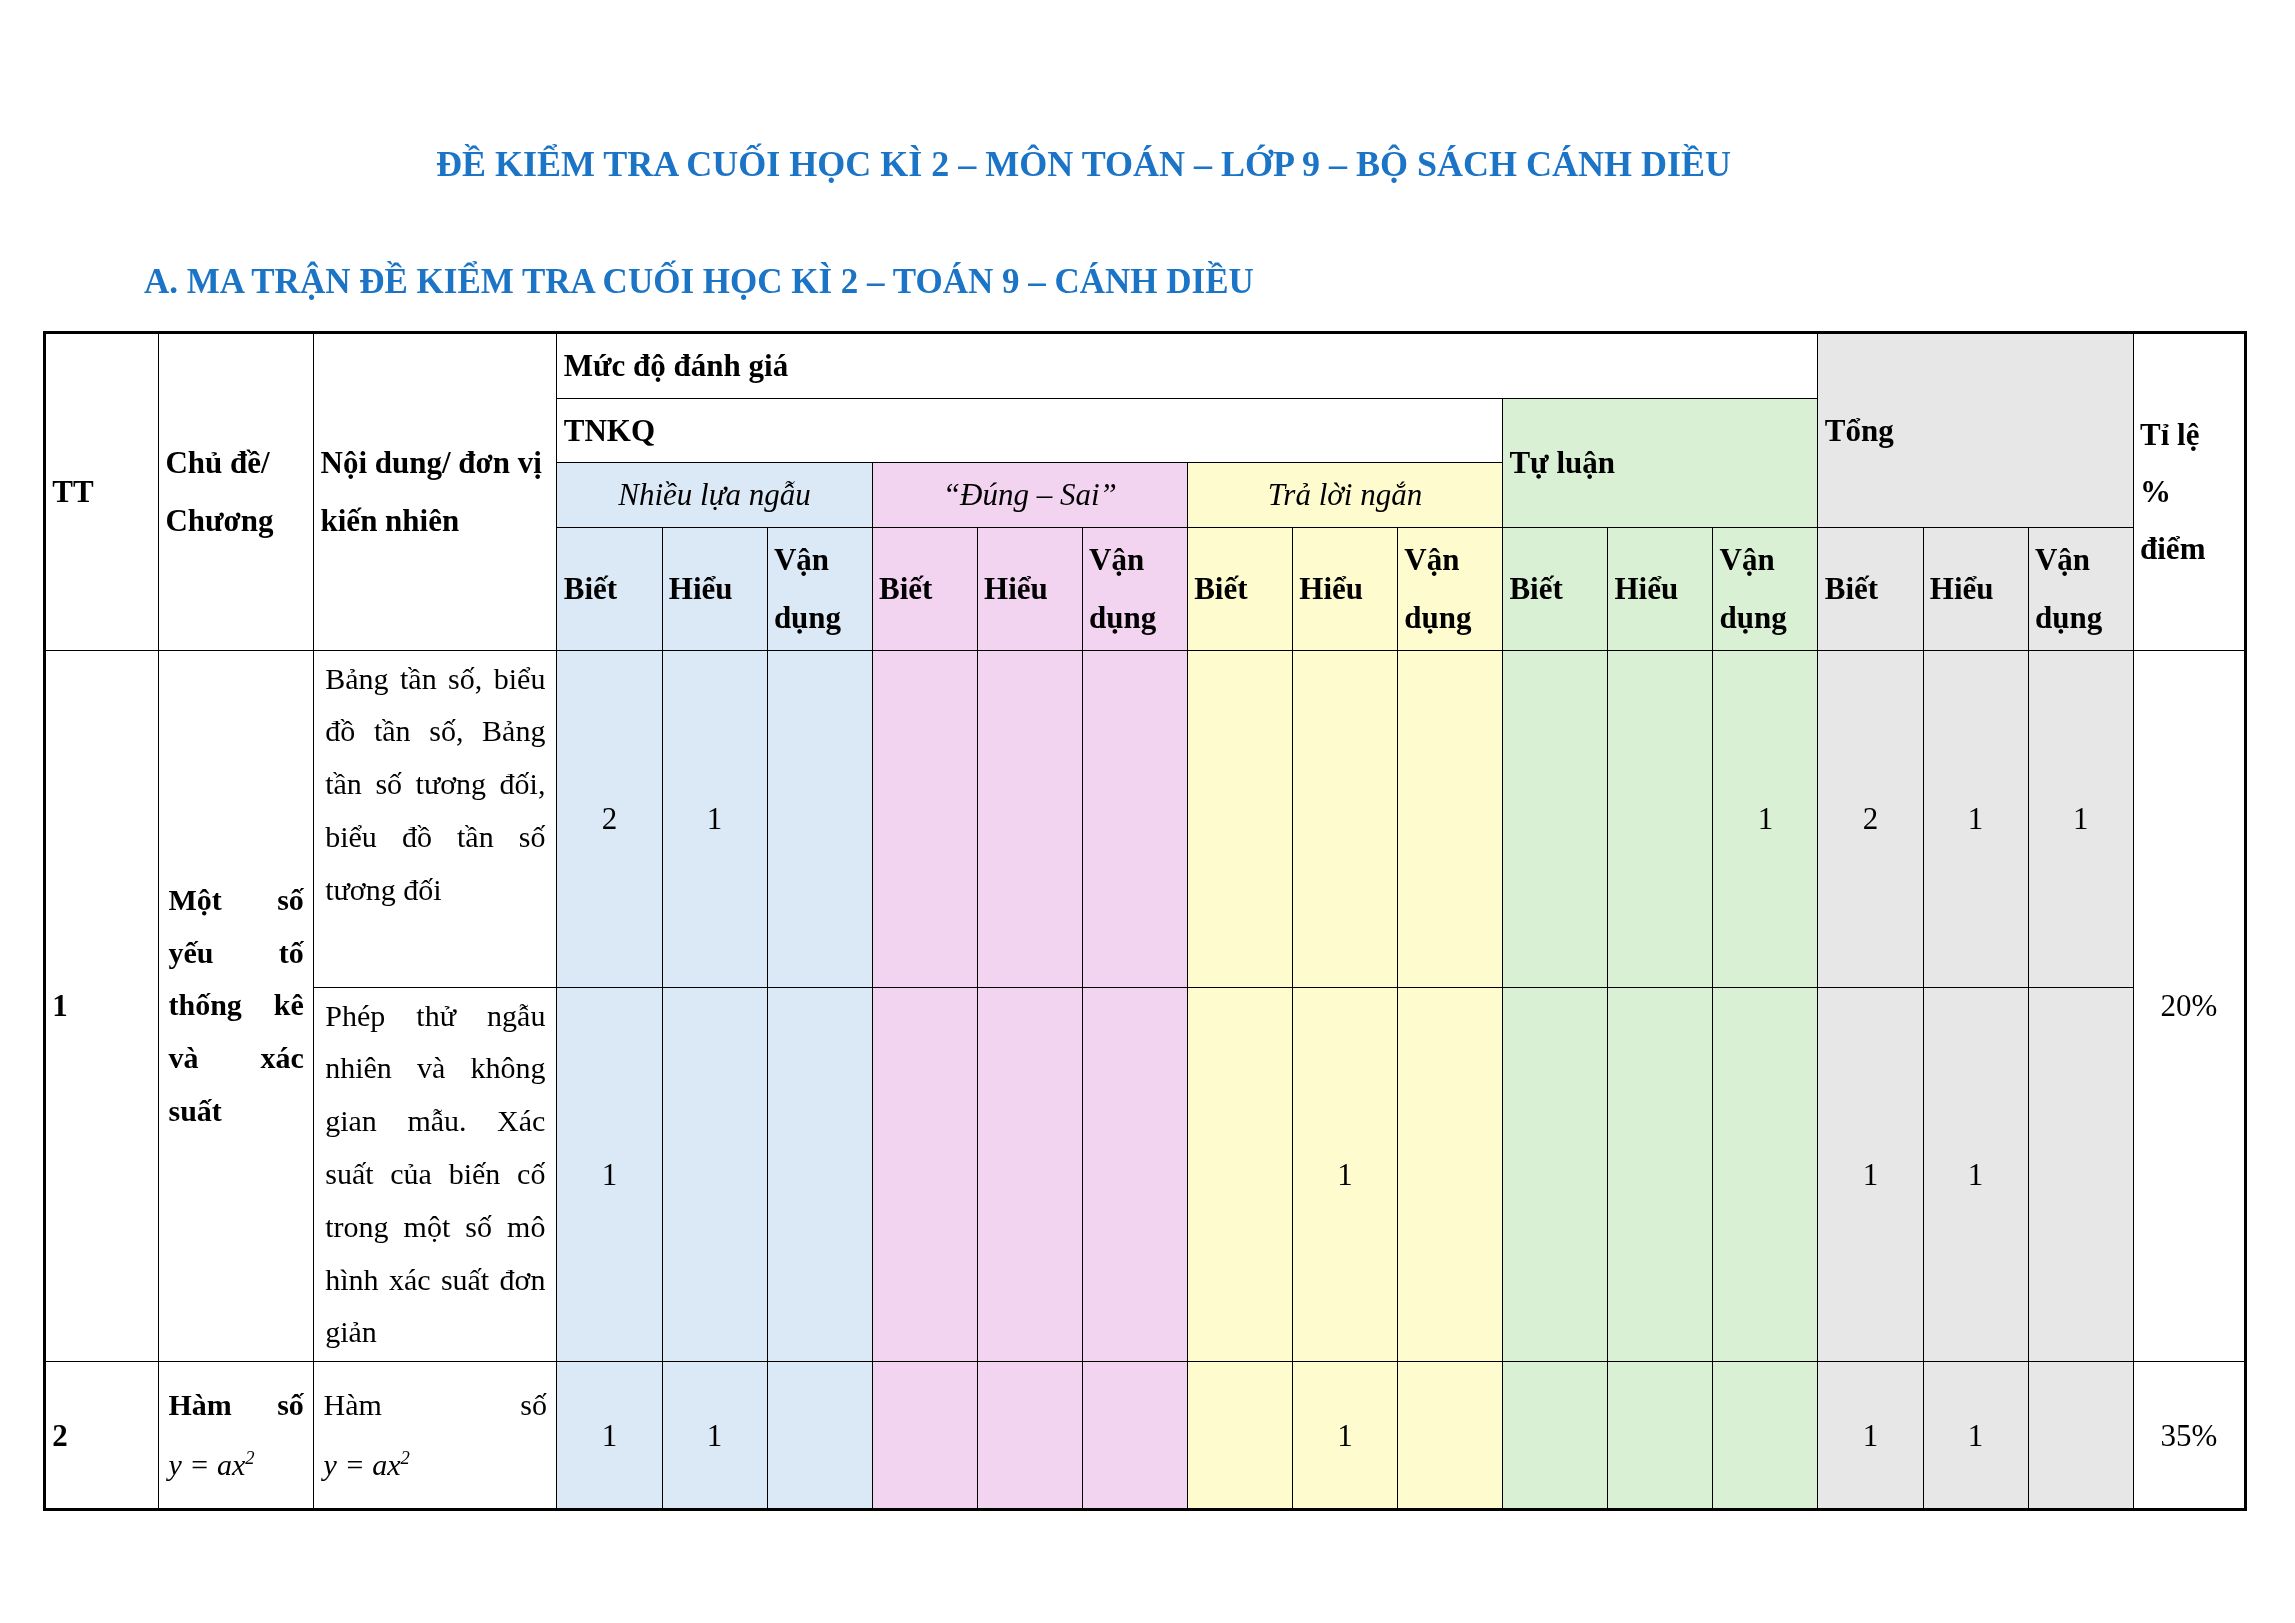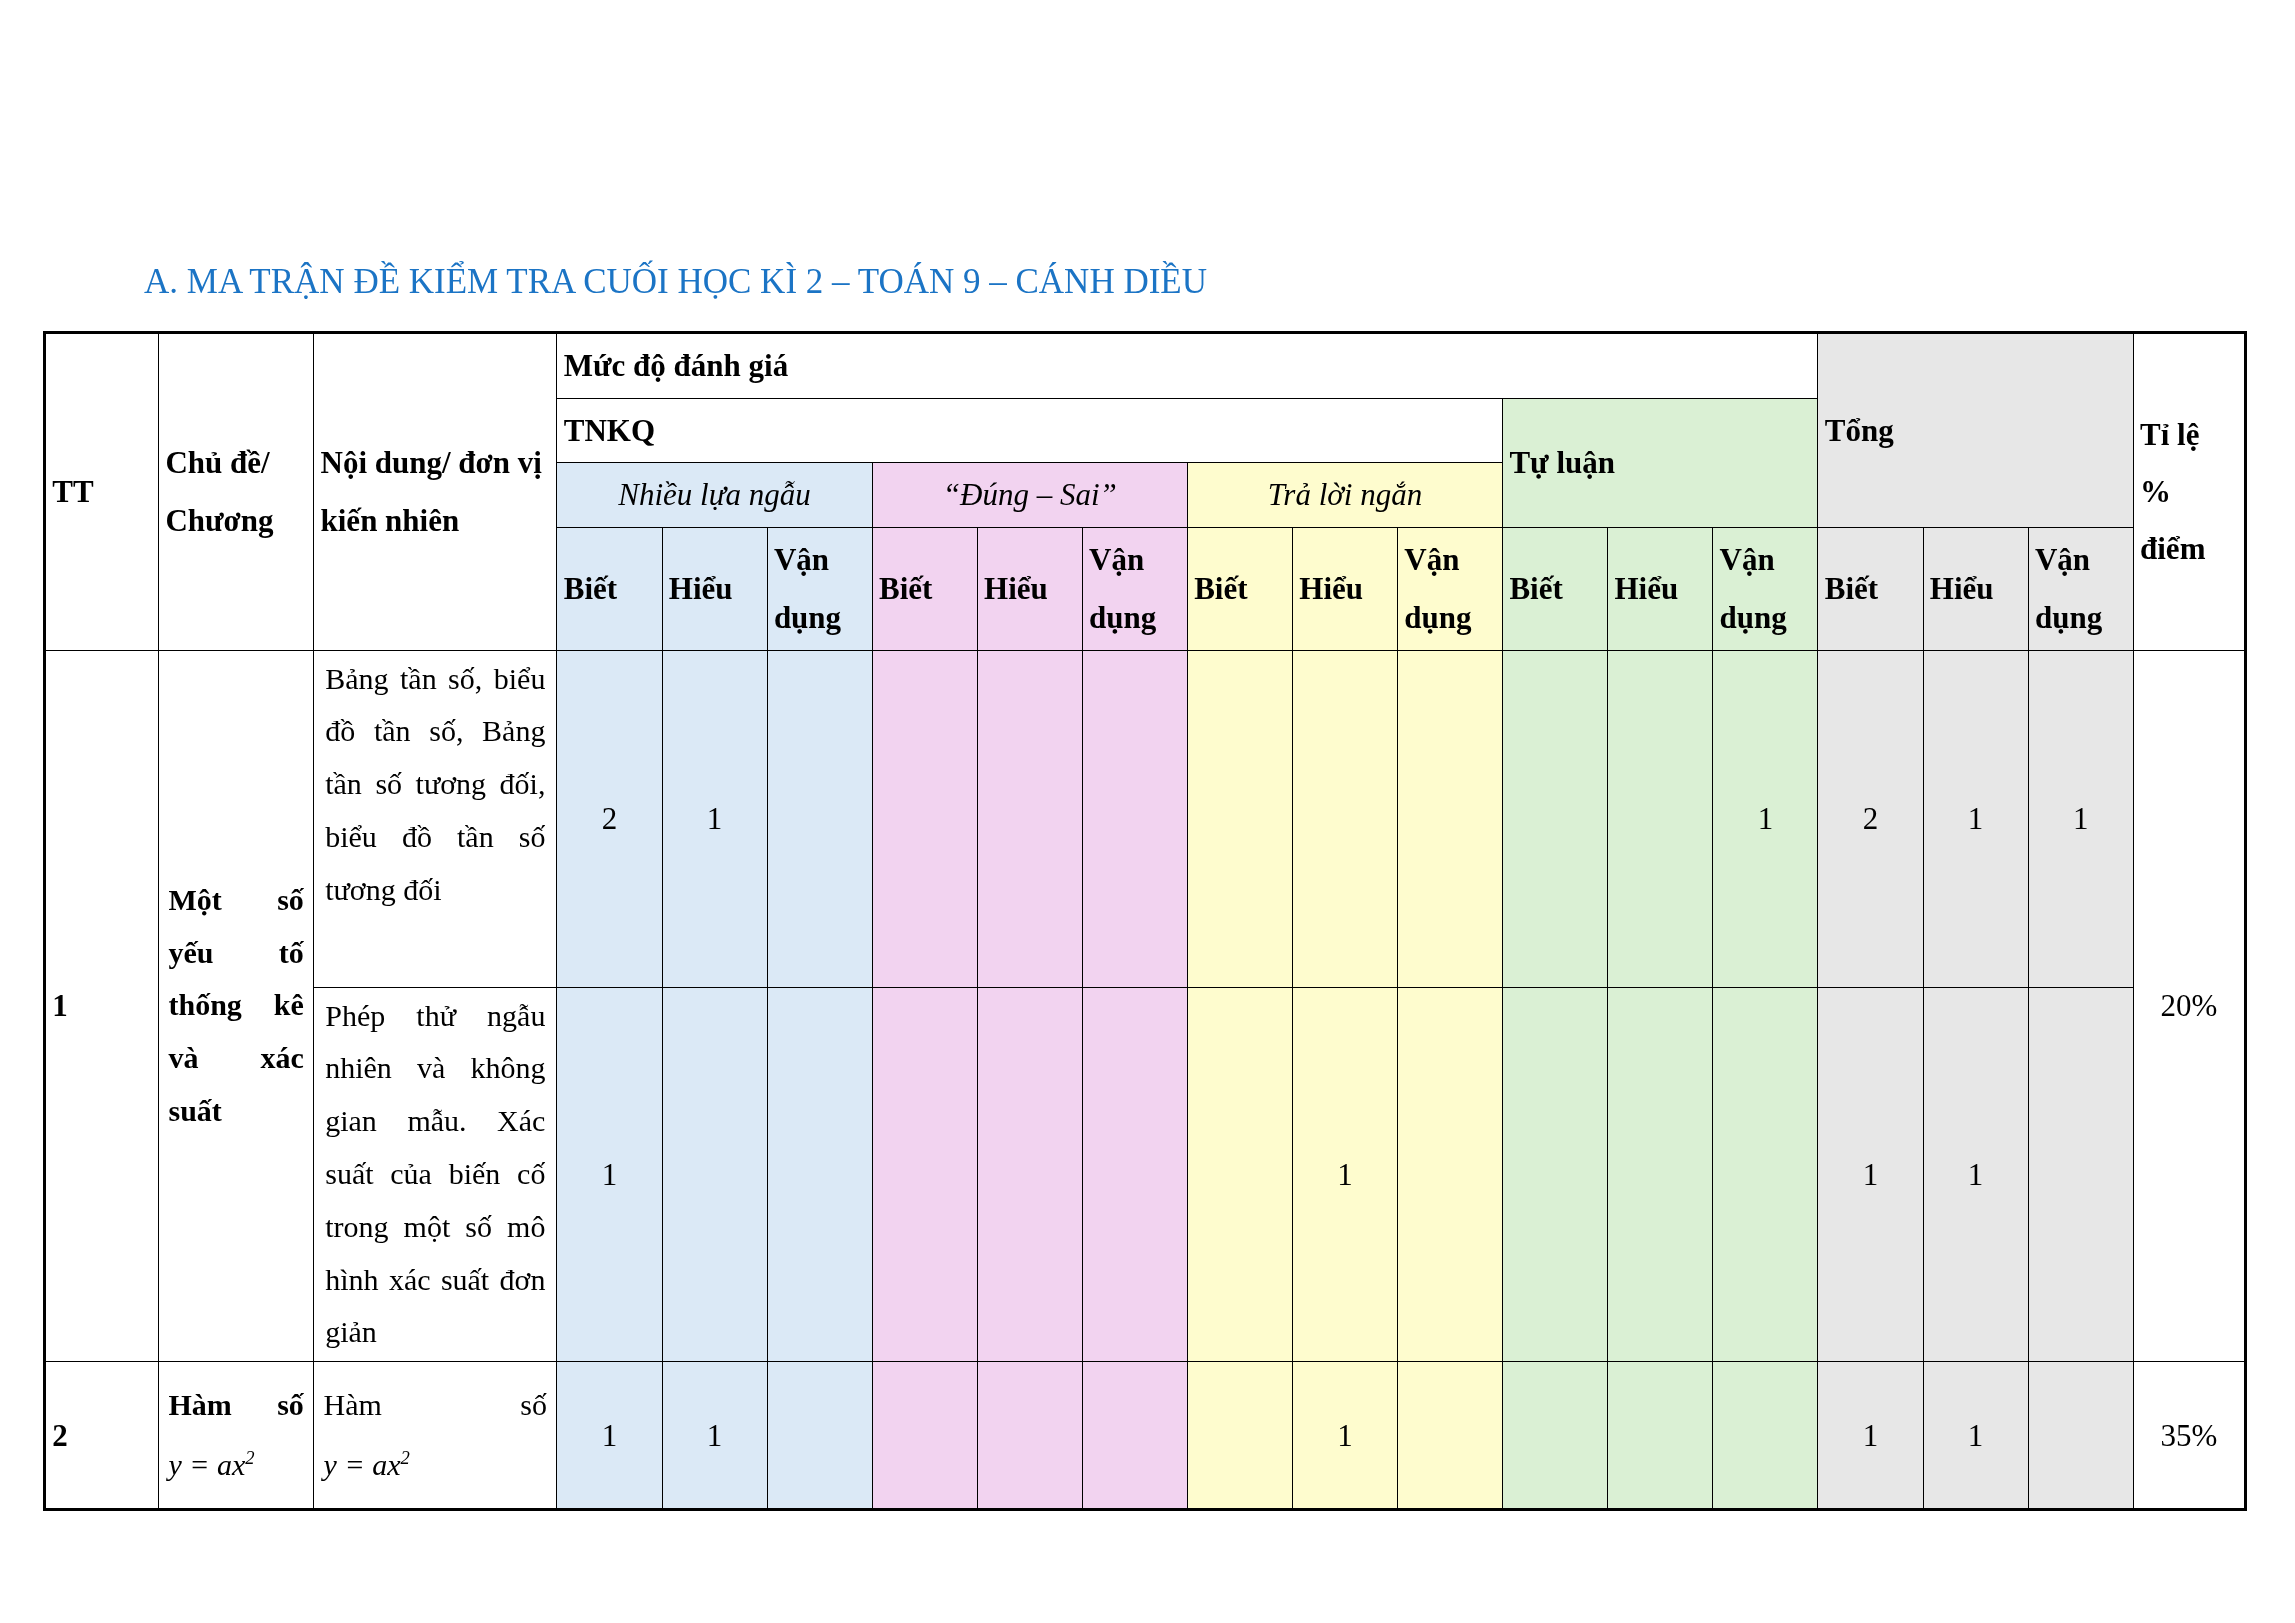--- a/index.html
+++ b/index.html
@@ -18,21 +18,21 @@
     text-align: center; font-size: 36px; font-weight: bold;
     color: var(--title-blue, #1B74C5);
   }
   .doc-subtitle {
     position: absolute; top: 199px; left: 0; width: 2167px;
     text-align: center; font-size: 36px; font-weight: bold;
     color: var(--subtitle-red, #FF0000);
   }
   .doc-section {
     position: absolute; top: 262px; left: 144px;
-    font-size: 35px; font-weight: normal;
+    font-size: 35px; font-weight: bold;
     color: var(--title-blue, #1B74C5);
   }
 
   .tbl-wrap { position: absolute; top: 331px; left: 43px; }
   table {
     border-collapse: collapse; table-layout: fixed;
     width: 2204px;
     border: 3.1px solid #000;
   }
   td {
@@ -81,20 +81,21 @@
   .formula { font-style: italic; display: block; text-align: left; }
   .formula sup { font-size: 0.62em; line-height: 0; }
   .bold-label { font-weight: bold; }
   .normal-label { font-weight: normal; }
 </style>
 </head>
 <body>
 
 <div class="page">
 
+  <div class="doc-title">ĐỀ KIỂM TRA CUỐI HỌC KÌ 2 – MÔN TOÁN – LỚP 9 – BỘ SÁCH CÁNH DIỀU</div>
   <div class="doc-section">A. MA TRẬN ĐỀ KIỂM TRA CUỐI HỌC KÌ 2 – TOÁN 9 – CÁNH DIỀU</div>
 
   <div class="tbl-wrap">
     <table>
       <colgroup>
         <col style="width:114px">
           <col style="width:155px">
           <col style="width:243px">
         <col style="width:105px">
           <col style="width:105px">

